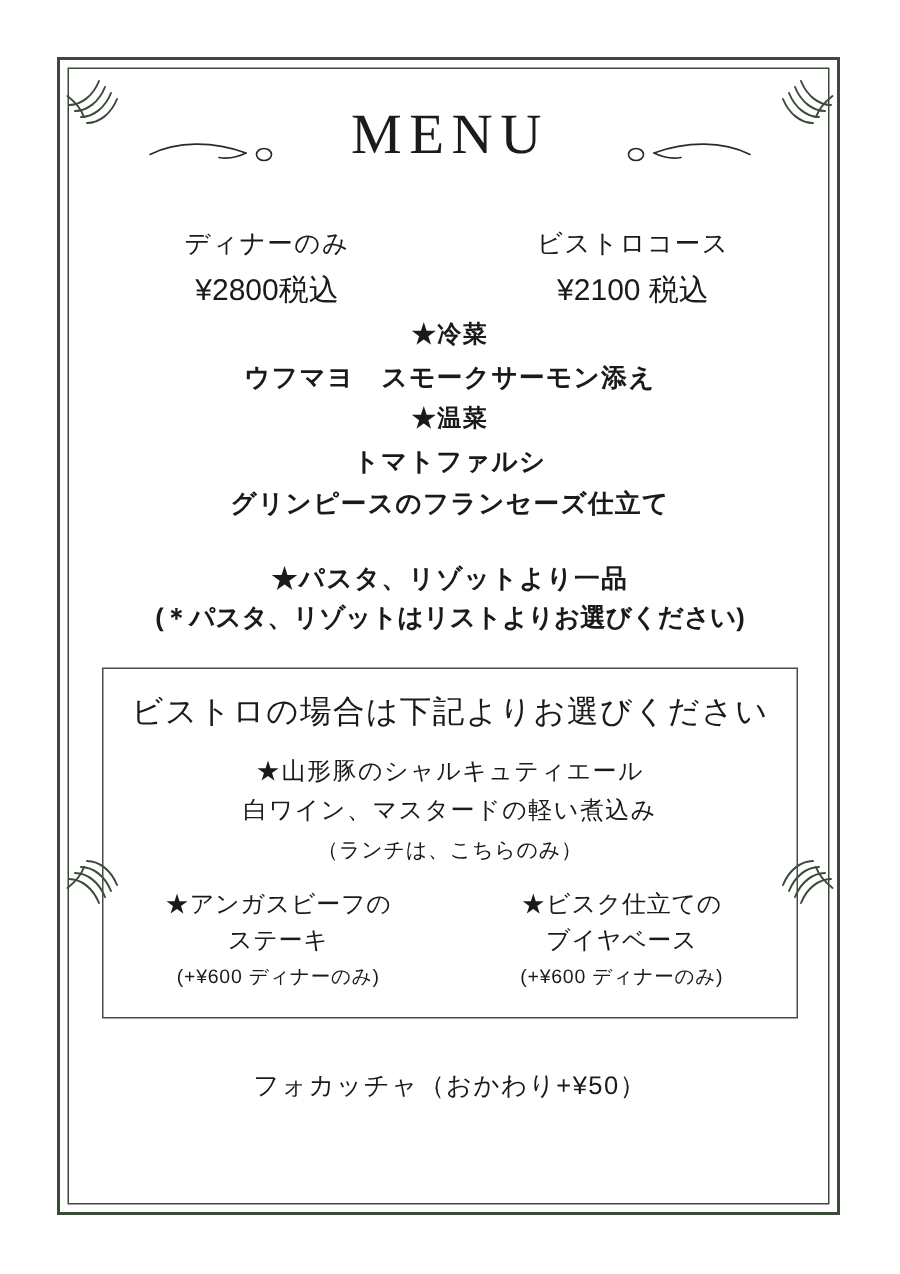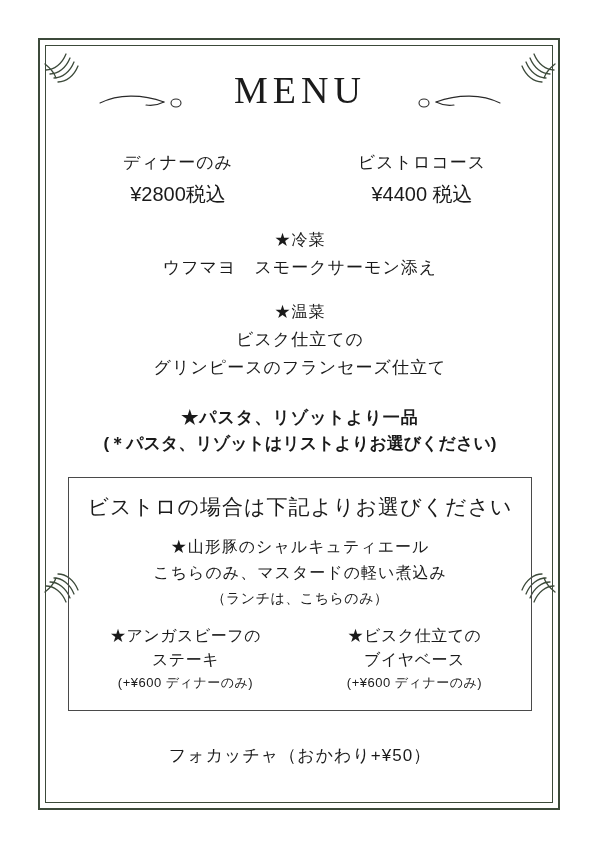--- a/index.html
+++ b/index.html
@@ -93,21 +93,22 @@
     line-height: 26px;
   }
   .course-price {
     font-size: 20px;
     letter-spacing: 0px;
     line-height: 32px;
     margin-top: 2px;
   }
 
   .section {
-    margin-top: 16px;
+    margin-top: 0;
+    font-weight: bold;
   }
   .section-head {
     font-size: 16px;
     line-height: 28px;
     letter-spacing: 1px;
   }
   .line {
     font-size: 17px;
     line-height: 28px;
     letter-spacing: 1px;
@@ -244,44 +245,44 @@
       </span>
     </div>
 
     <div class="courses">
       <div class="course">
         <div class="course-name">ディナーのみ</div>
         <div class="course-price">¥2800税込</div>
       </div>
       <div class="course">
         <div class="course-name">ビストロコース</div>
-        <div class="course-price">¥4400 税込</div>
+        <div class="course-price">¥2100 税込</div>
       </div>
     </div>
 
     <div class="section">
       <div class="section-head">★冷菜</div>
       <div class="line">ウフマヨ　スモークサーモン添え</div>
     </div>
 
     <div class="section">
       <div class="section-head">★温菜</div>
-      <div class="line">ビスク仕立ての</div>
+      <div class="line">トマトファルシ</div>
       <div class="line">グリンピースのフランセーズ仕立て</div>
     </div>
 
     <div class="pasta-block">
       <div class="line">★パスタ、リゾットより一品</div>
       <div class="note">(＊パスタ、リゾットはリストよりお選びください)</div>
     </div>
 
     <div class="bistro-box">
       <div class="box-head">ビストロの場合は下記よりお選びください</div>
       <div class="item-main">★山形豚のシャルキュティエール</div>
-      <div class="item-main">こちらのみ、マスタードの軽い煮込み</div>
+      <div class="item-main">白ワイン、マスタードの軽い煮込み</div>
       <div class="item-sub">（ランチは、こちらのみ）</div>
 
       <div class="two-col">
         <div class="col">
           <div class="title">★アンガスビーフの</div>
           <div class="title">ステーキ</div>
           <div class="price">(+¥600 ディナーのみ)</div>
         </div>
         <div class="col">
           <div class="title">★ビスク仕立ての</div>

